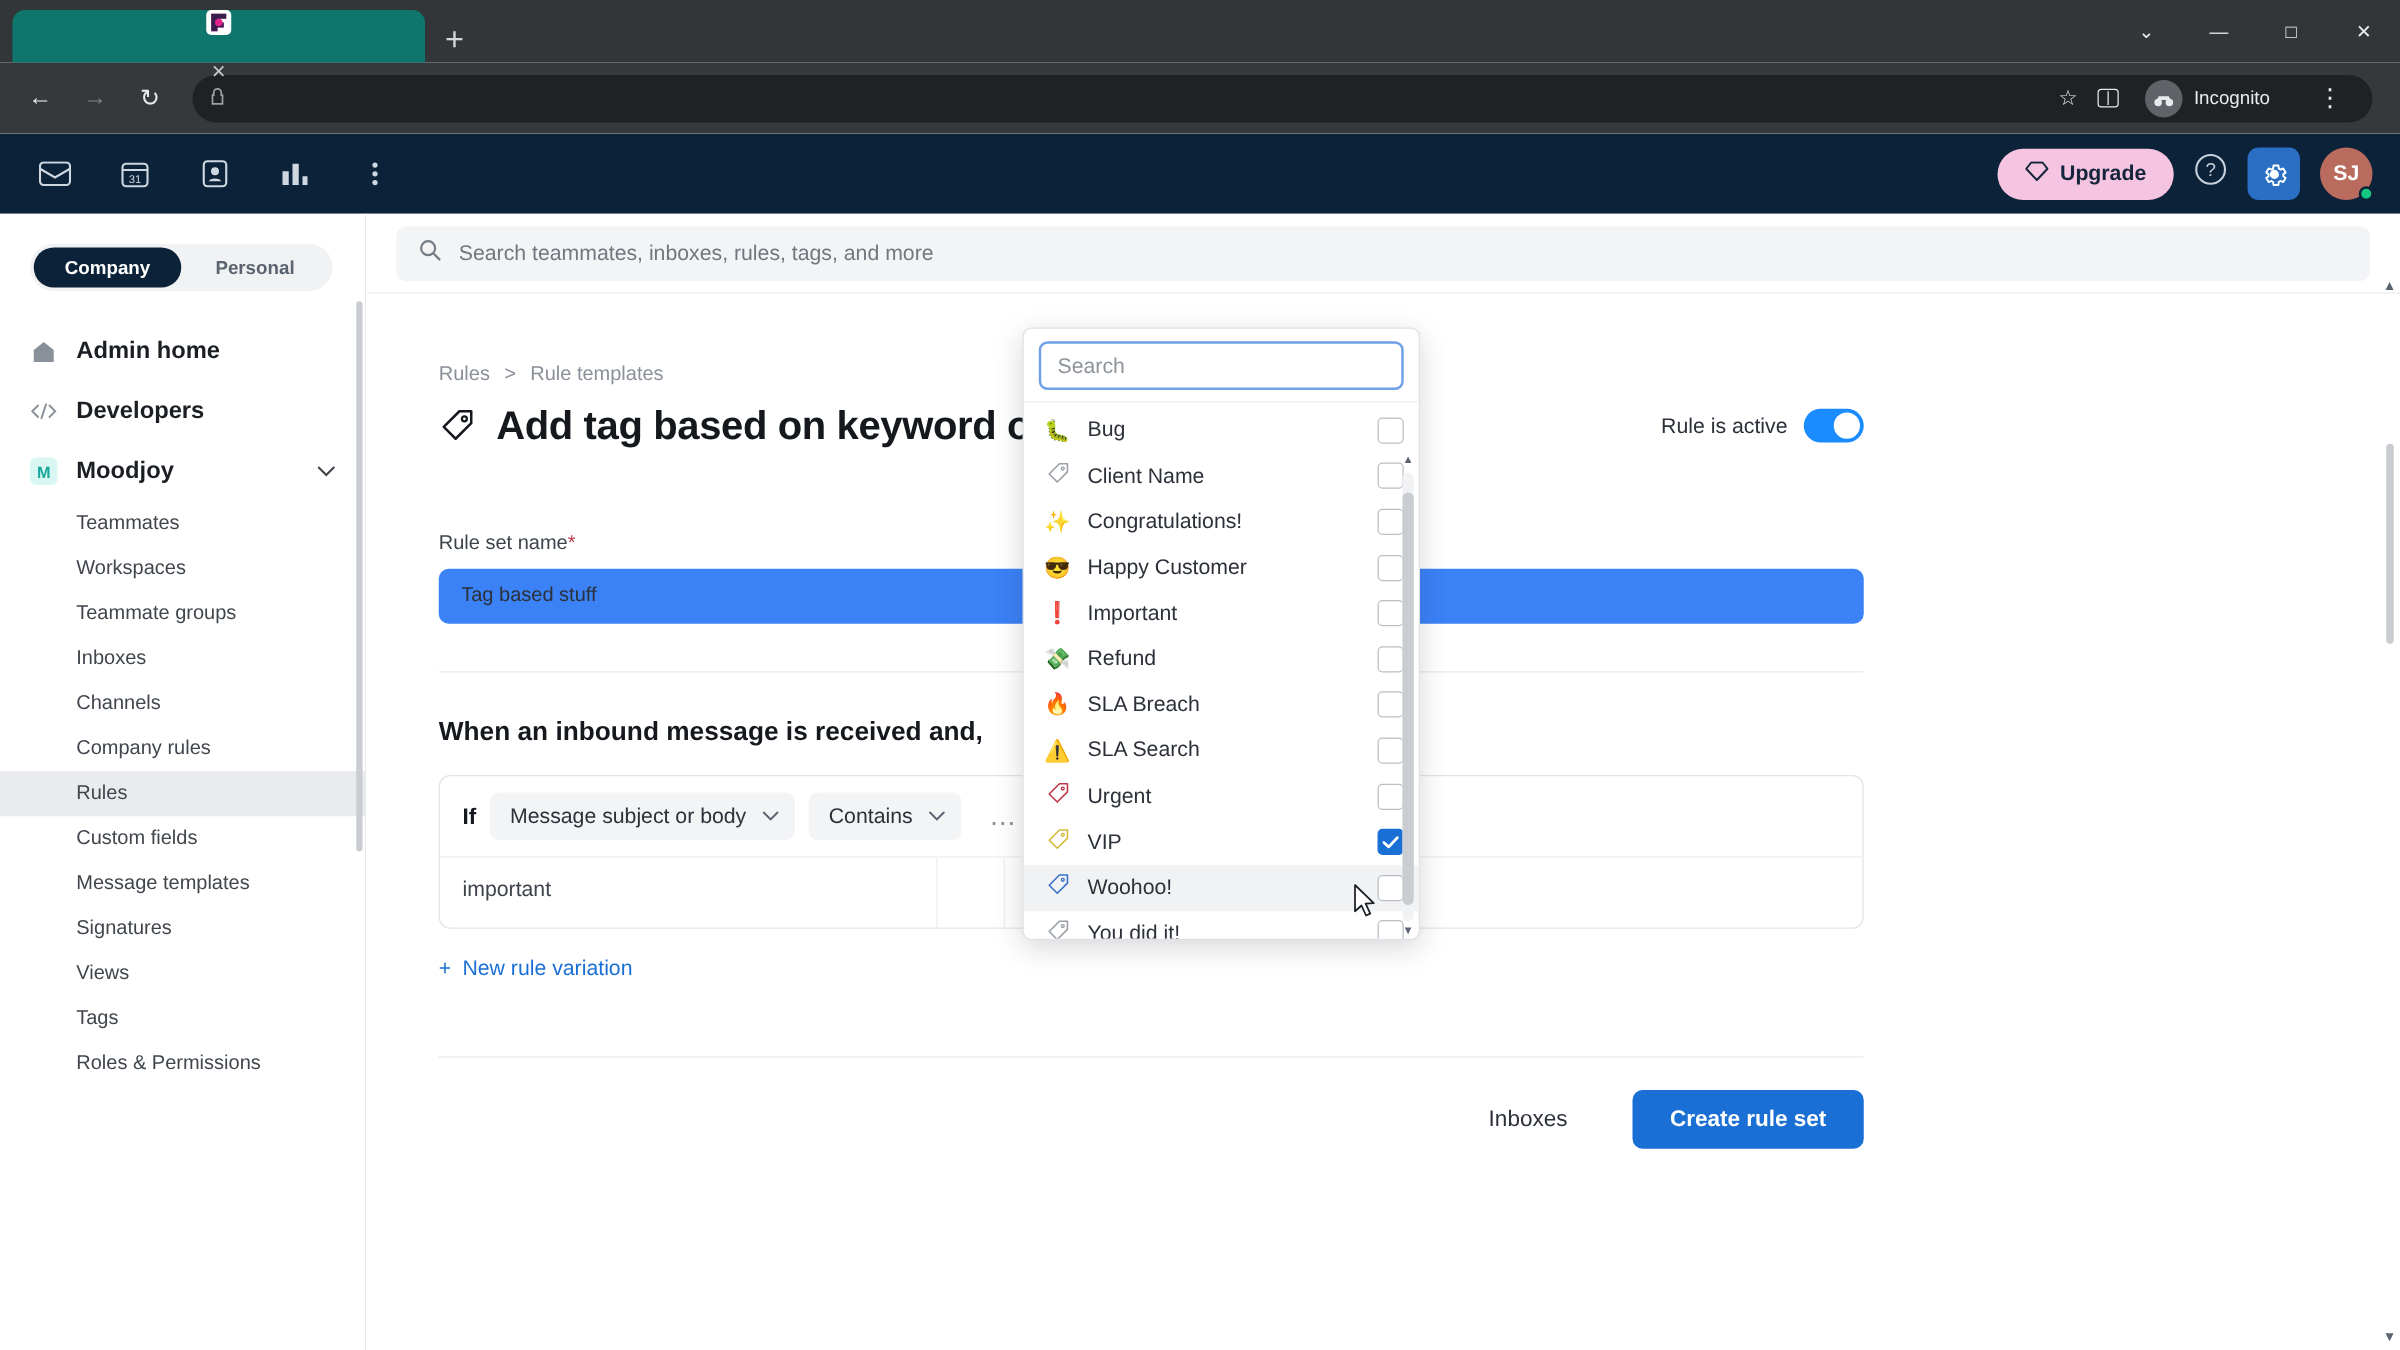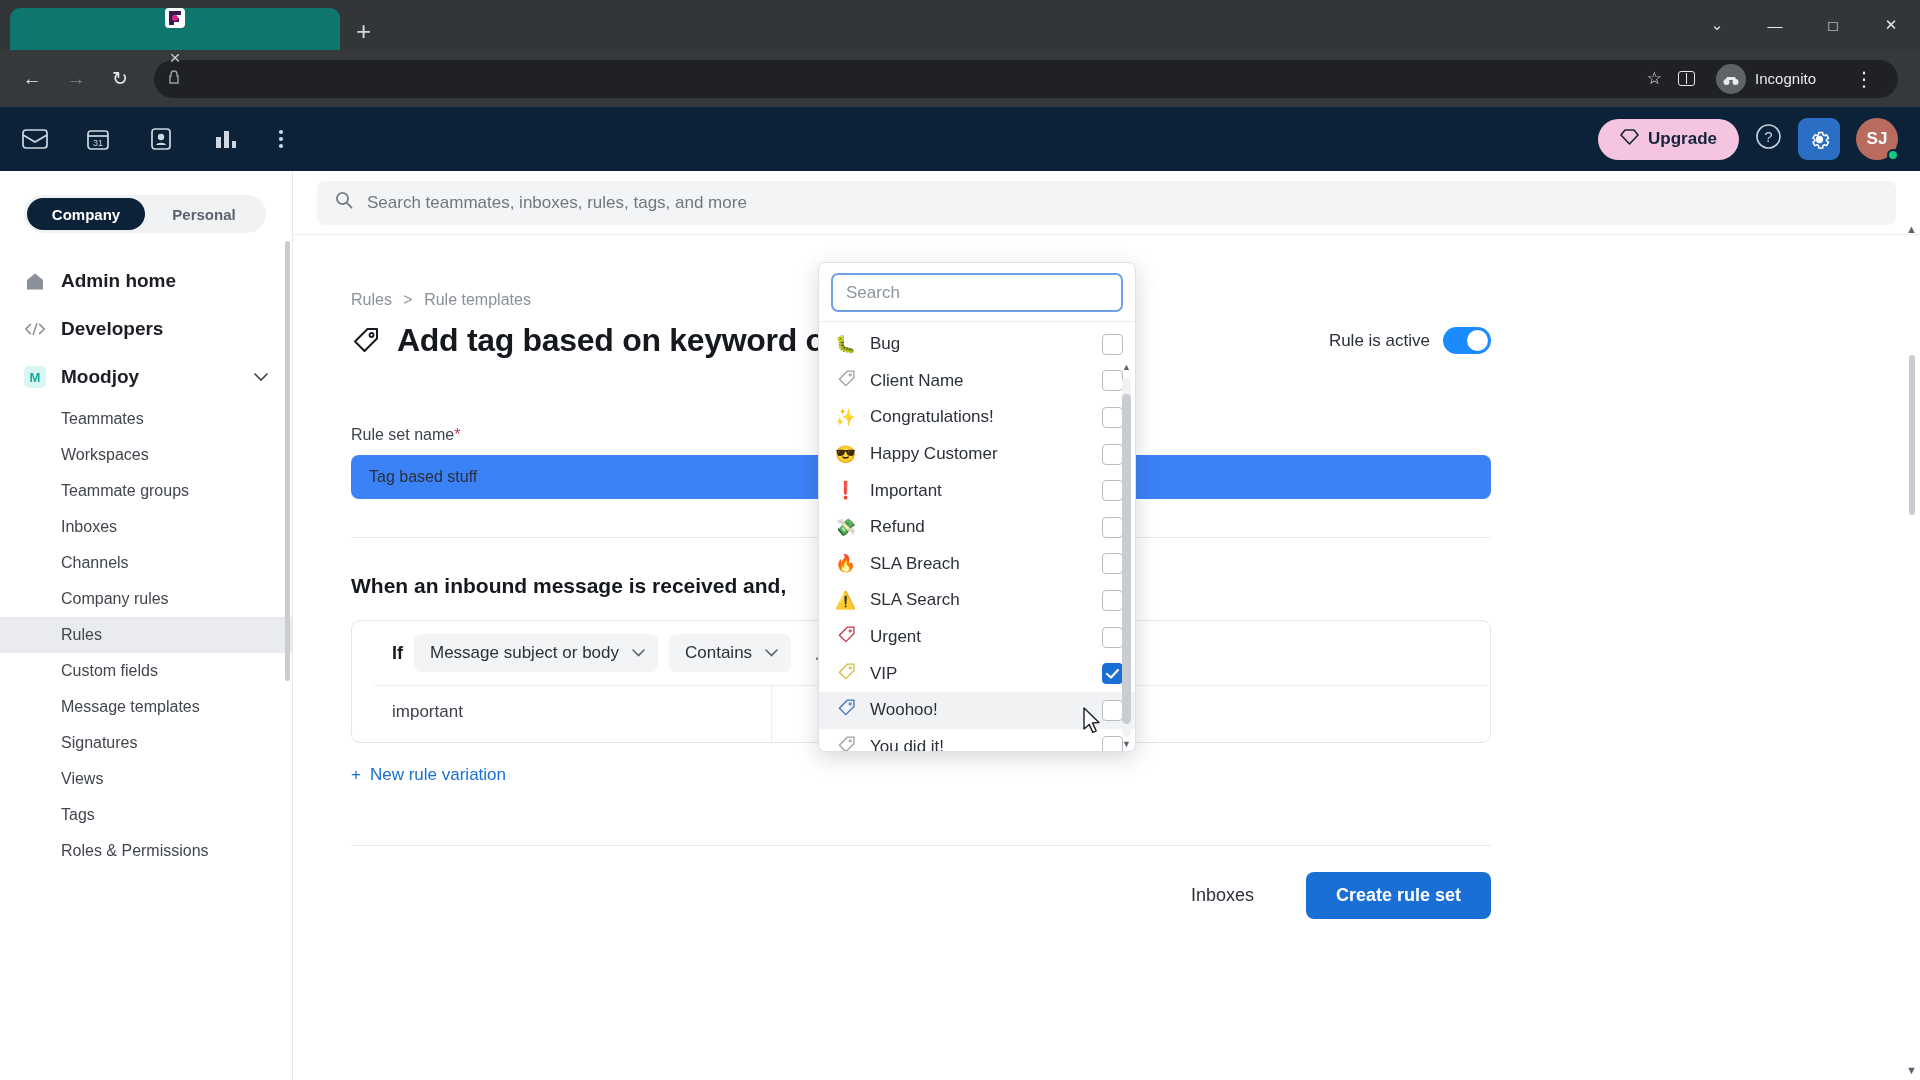--- a/index.html
+++ b/index.html
@@ -64,21 +64,21 @@
     display:flex; align-items:center; justify-content:center; }
   .kebab { color: #e8eaed; font-size: 20px; padding: 0 10px; letter-spacing: 0; }
 
   
   .app { position: absolute; top: 107px; left: 0; width: 1920px; height: 973px;
     background: #fff; }
   .topbar { height: 64px; background: #0b2238; display: flex; align-items: center;
     padding: 0 22px; }
   .topbar-icons { display: flex; align-items: center; gap: 20px; }
   .tb-icon { width: 44px; height: 40px; display:flex; align-items:center;
-    justify-content:flex-start; color: #d946ef; border-radius: 6px; cursor: pointer; }
+    justify-content:center; color: #d946ef; border-radius: 6px; cursor: pointer; }
   .topbar-right { margin-left: auto; display: flex; align-items: center; gap: 16px; }
   .upgrade {
     background: #f5c4e0; color: #14243a; font-weight: 700; font-size: 17px;
     border-radius: 22px; padding: 10px 22px; display: flex; align-items: center; gap: 9px;
     border: none; cursor: pointer; font-family: inherit;
   }
   .help-icon { color: #c6d0da; font-size: 25px; cursor: pointer; }
   .gear-wrap { width: 42px; height: 42px; border-radius: 9px; background: #2b6fc4;
     display:flex; align-items:center; justify-content:center; cursor:pointer; }
   .avatar { width: 42px; height: 42px; border-radius: 50%; background: #b96b5e;
@@ -144,21 +144,21 @@
 
   .field-label { font-size: 16px; color: #3d434b; margin: 67px 0 11px 0; }
   .field-label .req { color: #c0394b; }
   .text-input { height: 44px; background: #3b82f6; border-radius: 8px; border: none;
     width: 100%; padding: 0 18px; font-size: 16px; color: #2b3039;
     font-family: Liberation Sans, sans-serif; }
   .divider { height: 1px; background: #e8eaec; margin: 38px 0 0 0; }
 
   .section-title { font-size: 21px; font-weight: 700; color: #15191e; margin: 36px 0 22px 0; }
 
-  .rule-card { border: 1px solid #e3e5e8; border-radius: 9px; overflow: hidden; padding-left: 22px; }
+  .rule-card { border: 1px solid #e3e5e8; border-radius: 9px; overflow: hidden; }
   .cond-row { display: flex; align-items: center; padding: 13px 18px; gap: 11px; }
   .if-kw { font-size: 18px; font-weight: 700; color: #15191e; }
   .pill-select { background: #f3f4f6; border-radius: 7px; height: 38px; display:flex;
     align-items:center; gap: 13px; padding: 0 13px 0 16px; font-size: 17px;
     color: #2b3039; cursor: pointer; }
   .pill-select .cv { color:#5c6370; font-size: 12px; }
   .dots { color: #8a9099; font-size: 22px; letter-spacing: 1px; margin-left: 11px;
     cursor: pointer; }
   .cond-body { border-top: 1px solid #eceef0; display: flex; min-height: 54px; }
   .cond-val { flex: 0 0 398px; padding: 16px 18px; font-size: 17px; color: #3d434b;

